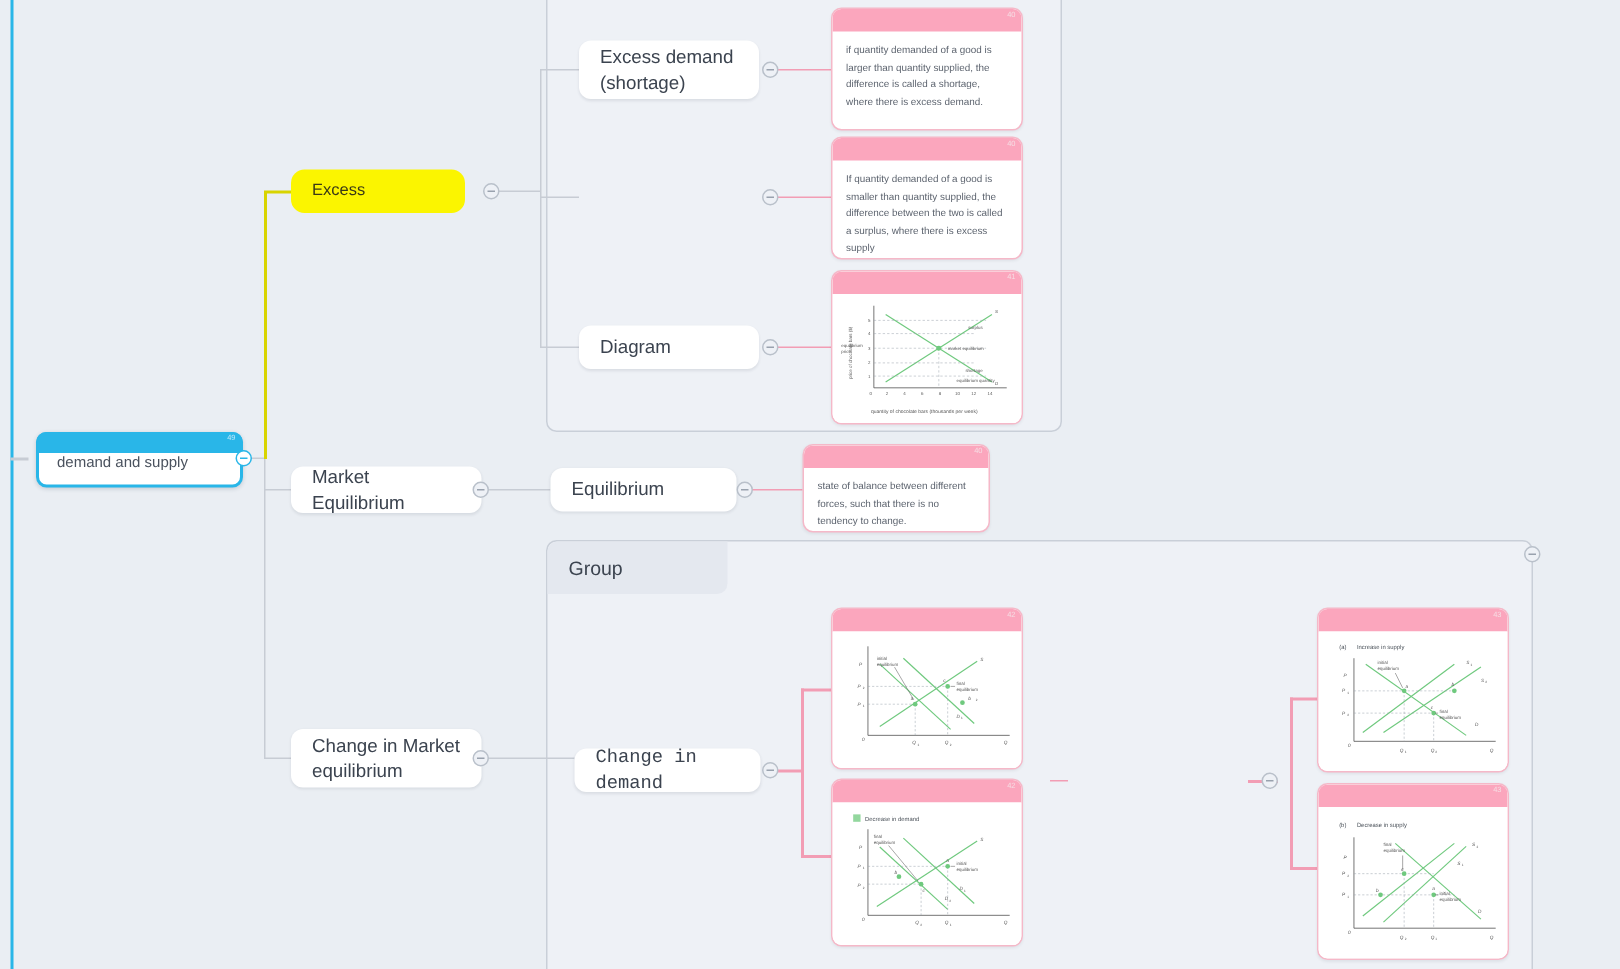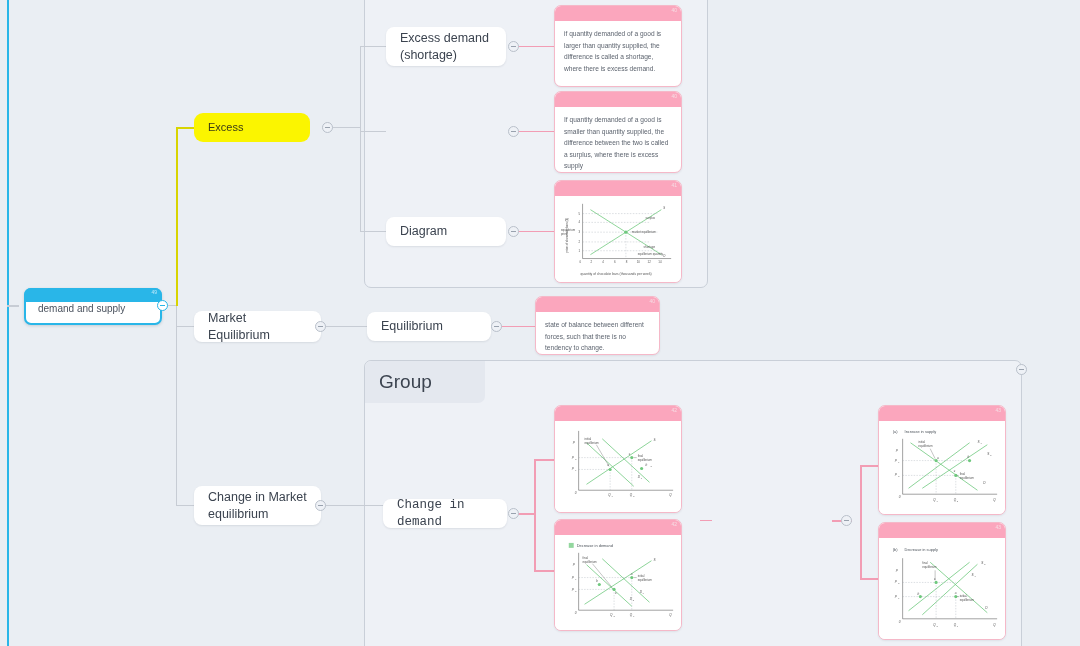--- a/index.html
+++ b/index.html
@@ -20,21 +20,21 @@
   .group-box{
     border:1px solid #c9cfd8;
     border-radius:7px;
     background:#eef1f6;
     box-sizing:border-box;
   }
   .group-title{
     position:absolute;
     left:0;top:0;
     padding:10px 14px 10px 14px;
-    font-size:19px;color:#3c4450;
+    font-size:13px;color:#3c4450;
     background:#e4e8ef;
     border-top-left-radius:7px;
     border-bottom-right-radius:7px;
     width:120px;box-sizing:border-box;
   }
 
   
   .node{
     position:absolute;
     background:#ffffff;

